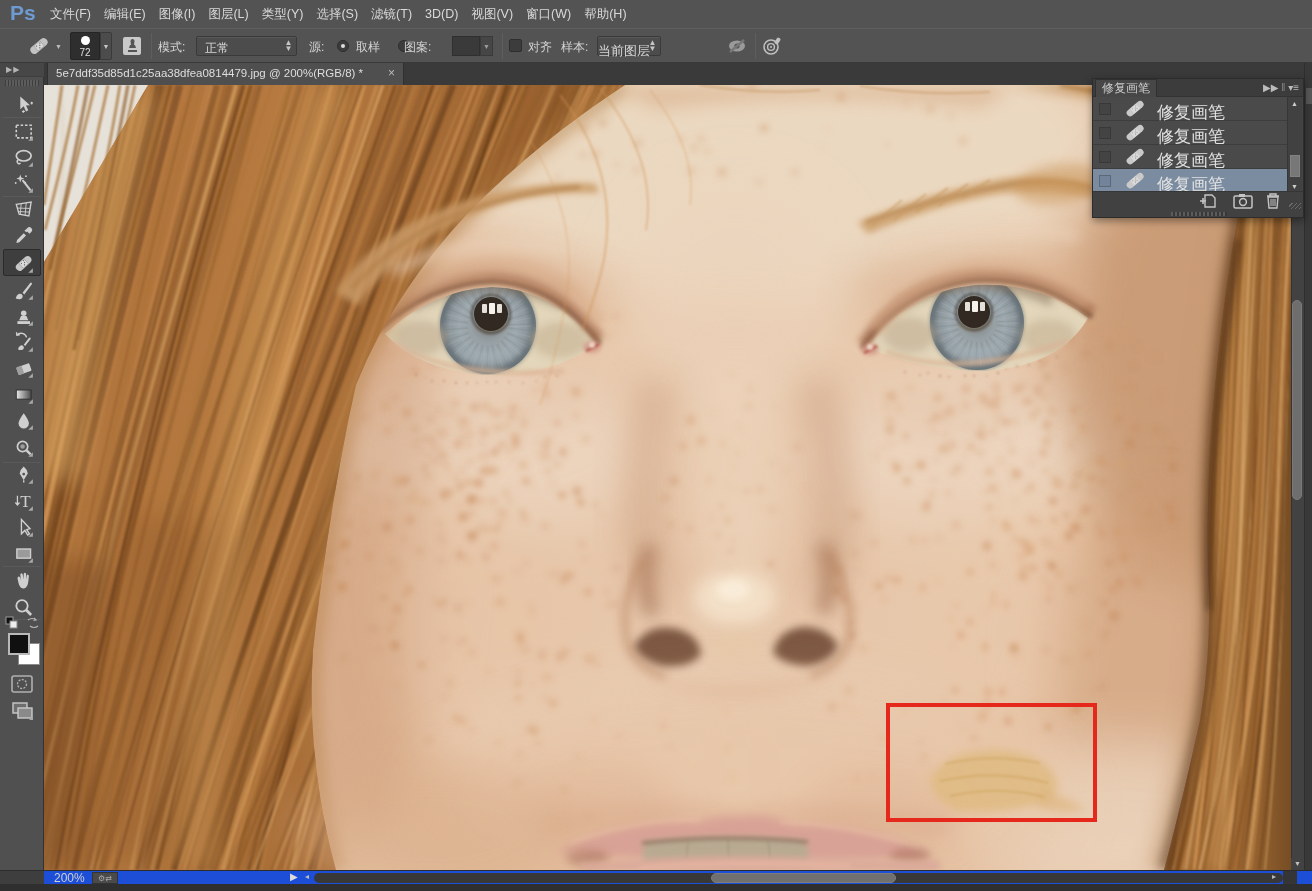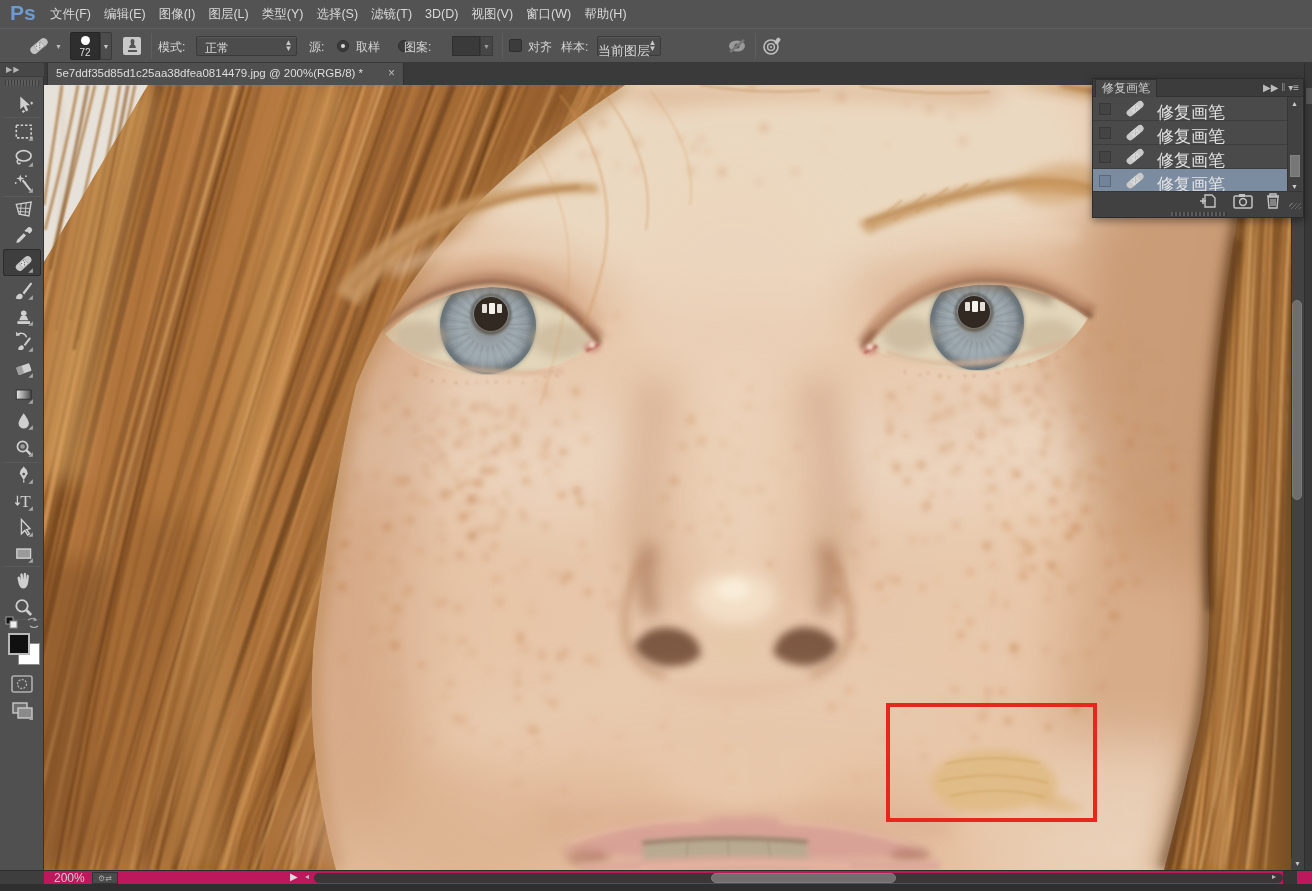--- a/index.html
+++ b/index.html
@@ -38,21 +38,21 @@
 #hist .hicons{position:absolute;right:4px;top:3px;color:#bbb;font-size:10px}
 .hrow{position:absolute;left:0;width:196px;height:24px;border-bottom:1px solid #3d3d3d;background:#4a4a4a;color:#e2e2e2;font-size:17px}
 .hrow.sel{background:#7b8ca0}
 .hrow .cb{position:absolute;left:6px;top:6px;width:12px;height:12px;border:1px solid #383838;background:#444}
 .hrow.sel .cb{border-color:#5a6878;background:#72839a}
 .hrow .txt{position:absolute;left:64px;top:4px}
 #hscrollpane{position:absolute;right:1px;top:18px;width:15px;height:96px;background:#414141;border-left:1px solid #363636}
 #hist .foot{position:absolute;left:0;bottom:8px;width:100%;height:18px;background:#414141;border-top:1px solid #363636}
 #hist .grip{position:absolute;left:0;bottom:0;width:100%;height:8px;background:#414141}
 
-#statusrow{left:44px;top:870px;width:1268px;height:16px;background:#be185d;border-top:1px solid #2c2c2c;color:#cfcfcf;font-size:12px}
+#statusrow{left:44px;top:870px;width:1268px;height:16px;background:#1d4ed8;border-top:1px solid #2c2c2c;color:#cfcfcf;font-size:12px}
 #bottomframe{left:0;top:884px;width:1312px;height:7px;background:#2f2f2f}
 #toolbase{left:0;top:870px;width:44px;height:14px;background:#3e3e3e;border-top:1px solid #2c2c2c}
 .icon-svg{position:absolute}
 </style></head>
 <body>
 
 <div id="menubar" class="abs">
  <span class="ps">Ps</span>
  <div class="menus"><span>文件(F)</span><span>编辑(E)</span><span>图像(I)</span><span>图层(L)</span><span>类型(Y)</span><span>选择(S)</span><span>滤镜(T)</span><span>3D(D)</span><span>视图(V)</span><span>窗口(W)</span><span>帮助(H)</span></div>
 </div>

